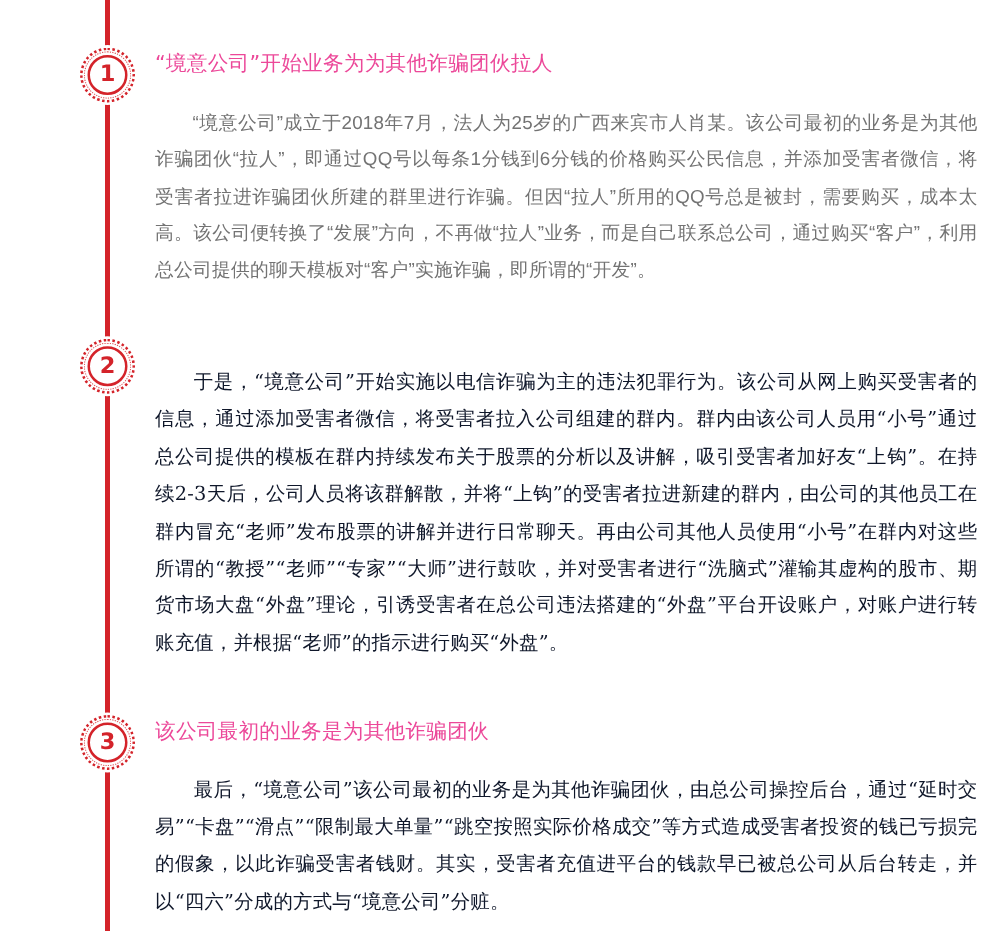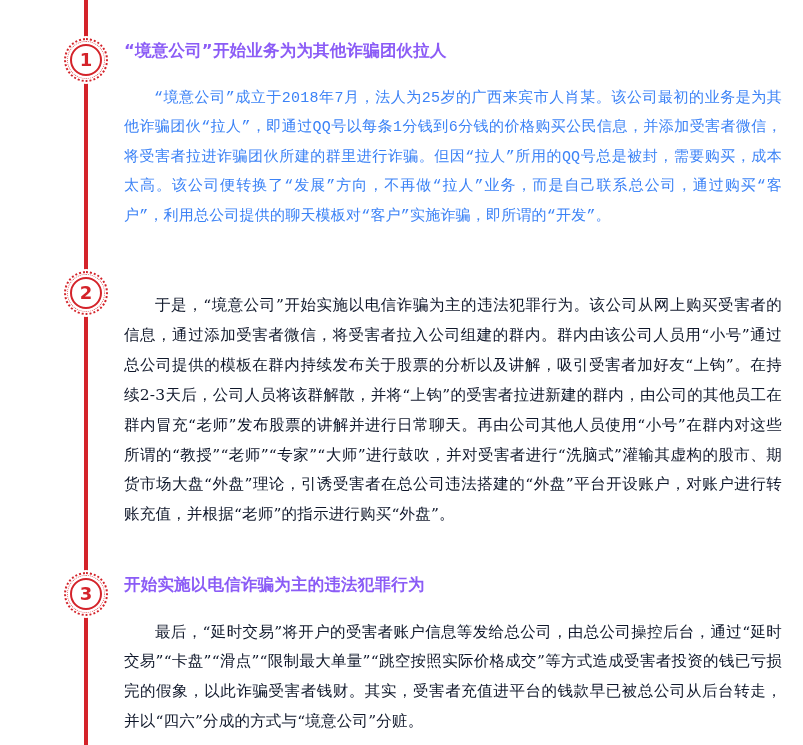--- a/index.html
+++ b/index.html
@@ -95,24 +95,24 @@
   .section {
     position: absolute;
     left: 124px;
     width: 658px;
   }
   .section-1 { top: 38px; }
   .section-2 { top: 271px; }
   .section-3 { top: 572px; }
 
   .section-heading {
-    color: #8b5cf6;
+    color: #ec4899;
     font-family: "DejaVu Sans", "Liberation Sans", sans-serif;
     font-size: 16.5px;
-    font-weight: bold;
+    font-weight: normal;
     line-height: 1.55;
     letter-spacing: 0.2px;
     margin: 0;
     padding: 0;
   }
 
   .section-body {
     margin: 0;
     padding: 0;
     color: #0f172a;
@@ -123,24 +123,24 @@
     text-justify: inter-ideograph;
     text-indent: 2em;
     letter-spacing: 0.2px;
   }
   .section-1 .section-body { margin-top: 20px; }
   .section-2 .section-body { margin-top: 20px; }
   .section-3 .section-body { margin-top: 20px; }
 
   
   .section-1 .section-body {
-    font-family: Liberation Mono, monospace;
+    font-family: Liberation Sans, sans-serif;
     font-size: 15px;
     line-height: 1.97;
-    color: #3b82f6;
+    color: #737373;
   }
 </style>
 </head>
 <body>
 
 <div id="page">
 
   <div class="timeline-rail"></div>
 
   <div class="step-badge badge-1">
@@ -167,17 +167,17 @@
   </div>
 
   <div class="step-badge badge-3">
     <span class="ring-outer"></span>
     <span class="ring-mid"></span>
     <span class="ring-inner"></span>
     <span class="step-num">3</span>
   </div>
 
   <div class="section section-3">
-    <h2 class="section-heading">开始实施以电信诈骗为主的违法犯罪行为</h2>
-    <p class="section-body">最后，“延时交易”将开户的受害者账户信息等发给总公司，由总公司操控后台，通过“延时交易”“卡盘”“滑点”“限制最大单量”“跳空按照实际价格成交”等方式造成受害者投资的钱已亏损完的假象，以此诈骗受害者钱财。其实，受害者充值进平台的钱款早已被总公司从后台转走，并以“四六”分成的方式与“境意公司”分赃。</p>
+    <h2 class="section-heading">该公司最初的业务是为其他诈骗团伙</h2>
+    <p class="section-body">最后，“境意公司”该公司最初的业务是为其他诈骗团伙，由总公司操控后台，通过“延时交易”“卡盘”“滑点”“限制最大单量”“跳空按照实际价格成交”等方式造成受害者投资的钱已亏损完的假象，以此诈骗受害者钱财。其实，受害者充值进平台的钱款早已被总公司从后台转走，并以“四六”分成的方式与“境意公司”分赃。</p>
   </div>
 
 </div>
 
 </body></html>

